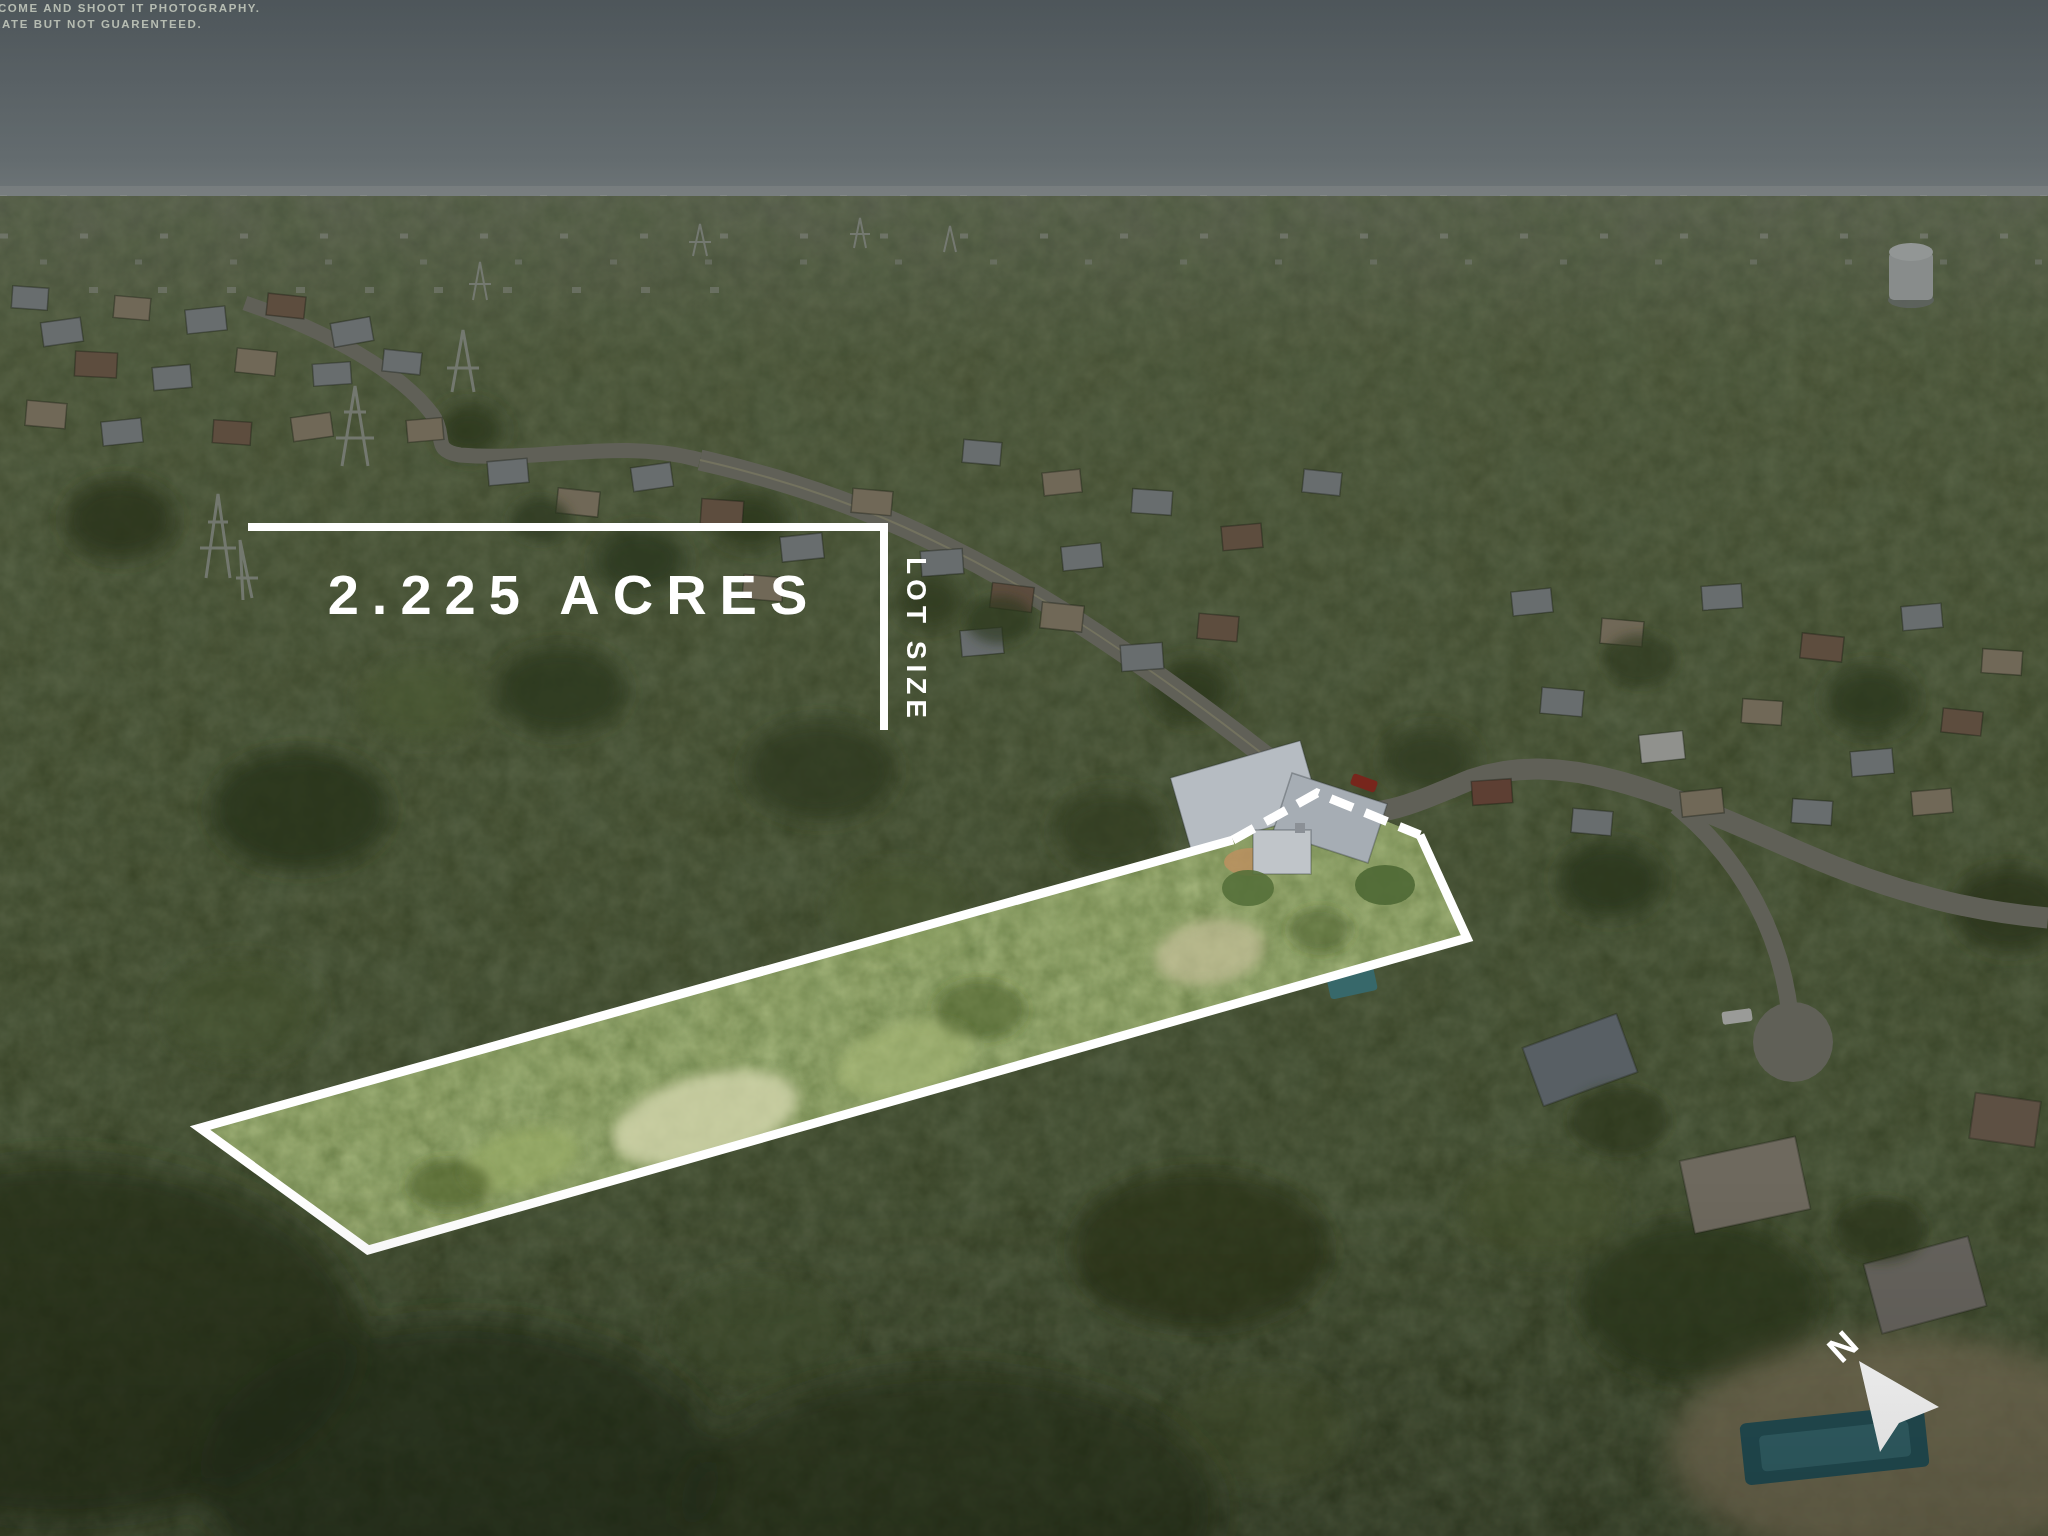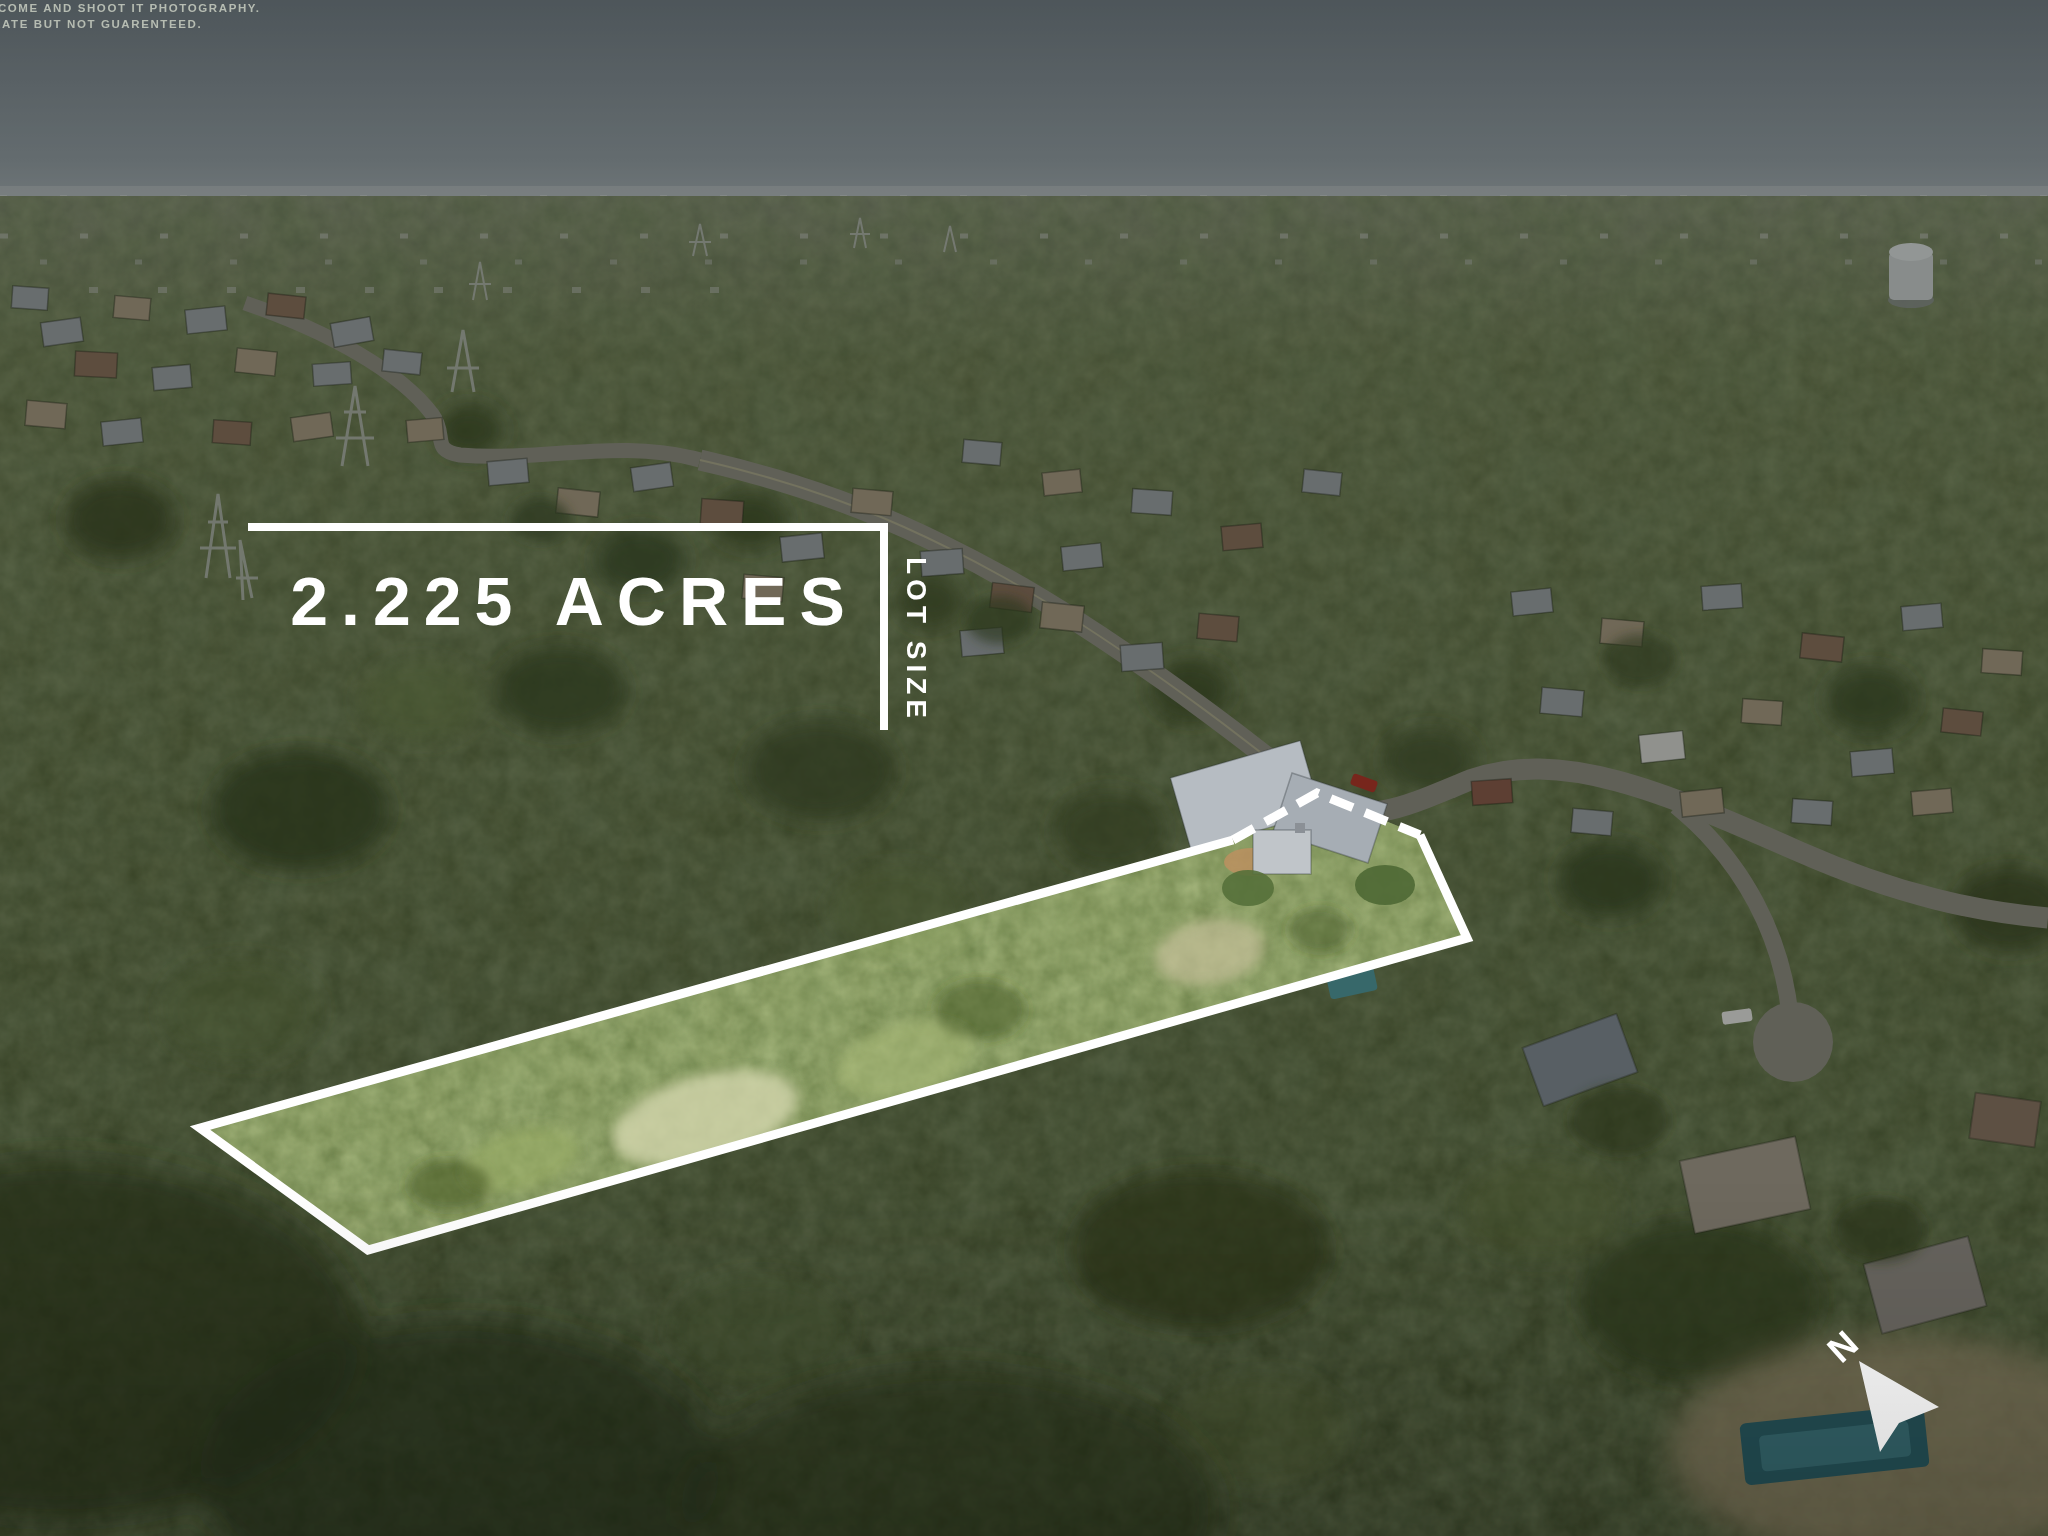--- a/index.html
+++ b/index.html
@@ -4,21 +4,21 @@
 <style>
   html,body{margin:0;padding:0;background:#10150d;}
   #stage{
     position:relative;width:2048px;height:1536px;overflow:hidden;
     font-family:"Liberation Sans", sans-serif;
   }
   #scene{position:absolute;left:0;top:0;width:2048px;height:1536px;display:block;}
   .ovl{position:absolute;color:#fff;}
   #acreage{
     left:574px;top:562px;transform:translateX(-50%);
-    font-size:68px;font-weight:600;letter-spacing:13px;white-space:nowrap;
+    font-size:56px;font-weight:600;letter-spacing:13px;white-space:nowrap;
   }
   .bracket{position:absolute;background:#ffffff;}
   #bracket-h{left:248px;top:523px;width:640px;height:8px;}
   #bracket-v{left:880px;top:523px;width:8px;height:207px;}
   #lot-size-label{
     left:932px;top:557px;transform-origin:0 0;transform:rotate(90deg);
     font-size:28px;font-weight:600;letter-spacing:5px;white-space:nowrap;
   }
   #north-label{
     left:1830px;top:1326px;font-size:36px;font-weight:700;

